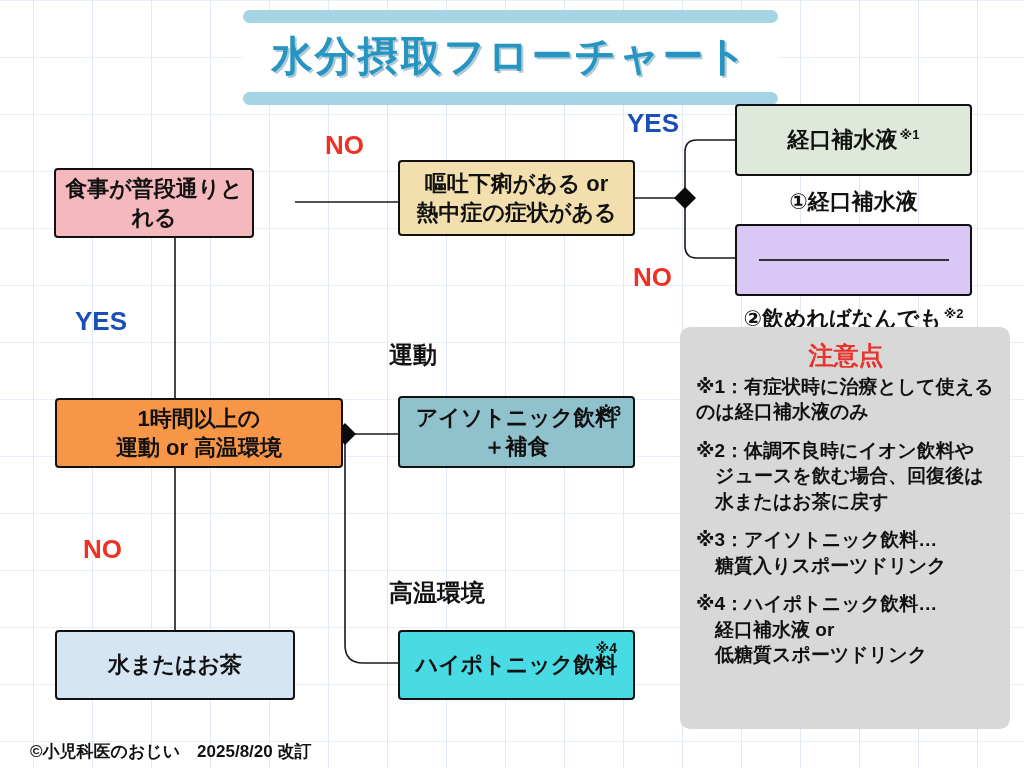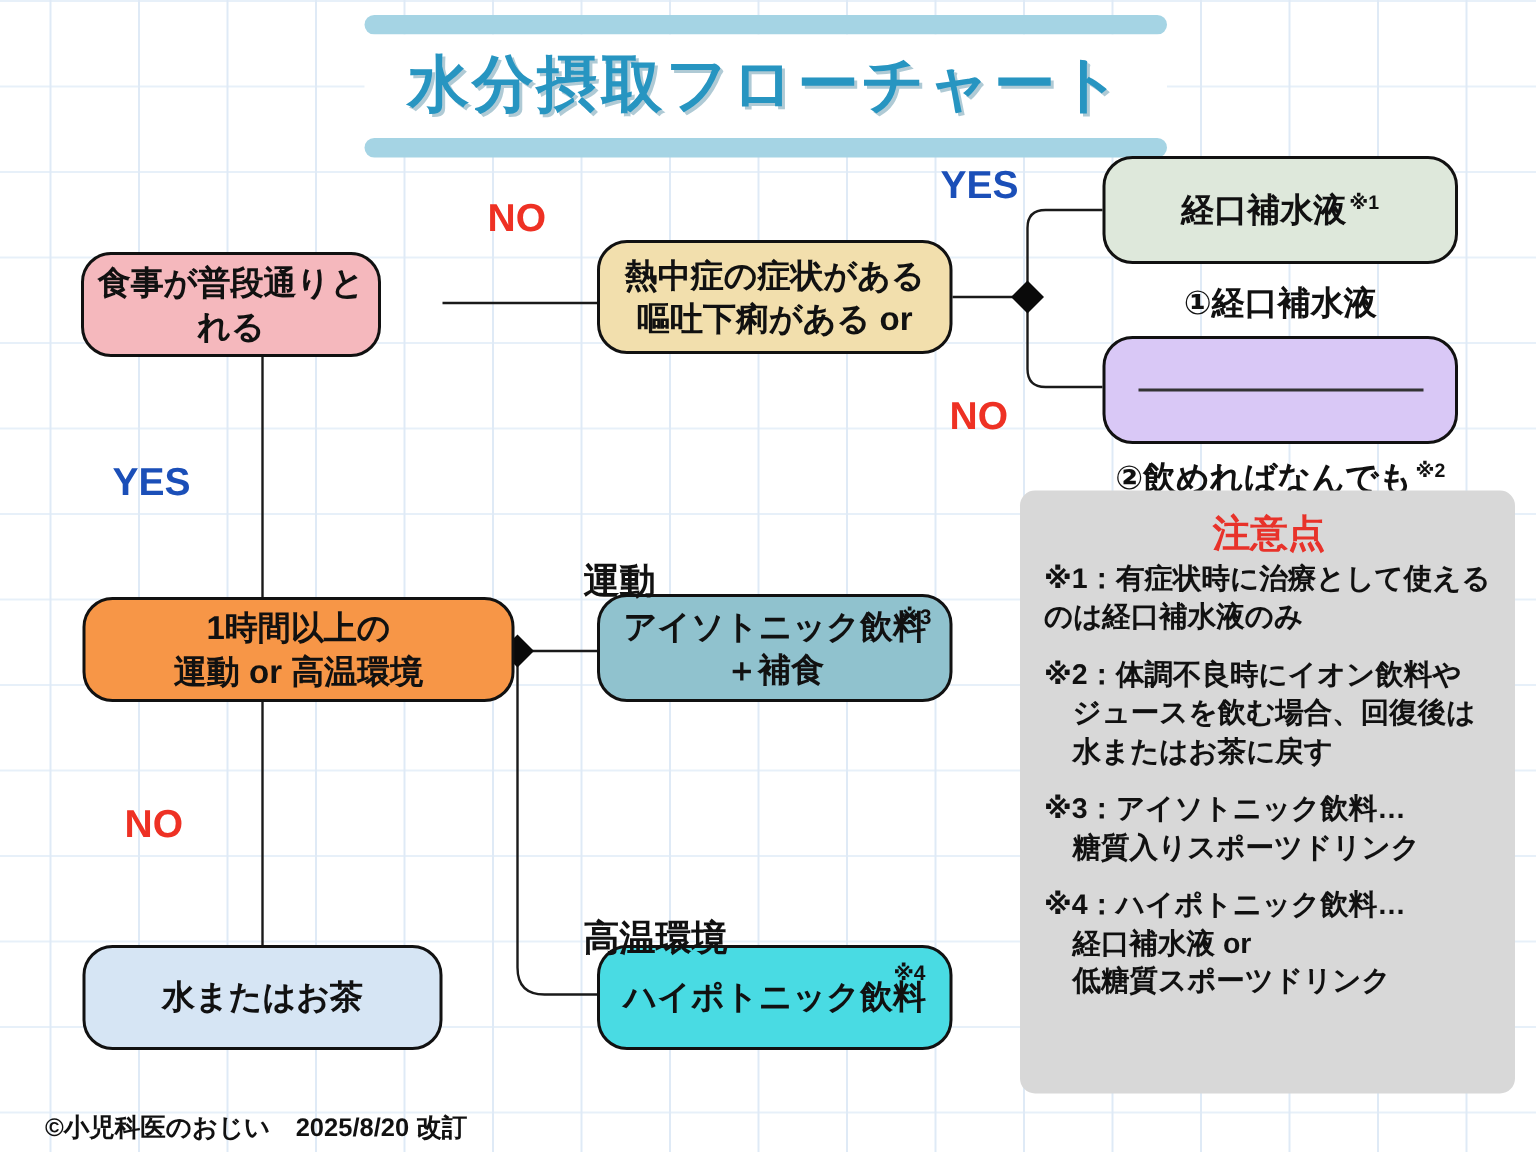--- a/index.html
+++ b/index.html
@@ -37,42 +37,42 @@
   svg.connectors {
     position: absolute; left: 0; top: 0; width: 1024px; height: 768px;
     pointer-events: none;
   }
   svg.connectors path { stroke: #1a1a1a; stroke-width: 1.6; fill: none; }
   svg.connectors polygon { fill: #0a0a0a; }
   
   .node {
     position: absolute;
     border: 2.5px solid #111;
-    border-radius: 20px;
+    border-radius: 4px;
     display: flex; flex-direction: column;
     align-items: center; justify-content: center;
     font-size: 22px; font-weight: bold; color: #111;
     line-height: 1.32; text-align: center;
   }
   .node .sup { font-size: 13px; vertical-align: super; margin-left: 2px; }
   .node .corner-sup { position: absolute; font-size: 14px; font-weight: bold; }
   .n-meal      { left: 54px;  top: 168px; width: 200px; height: 70px; background: #f5b8bd; }
   .n-symptoms  { left: 398px; top: 160px; width: 237px; height: 76px; background: #f2dfad; }
   .n-ors       { left: 735px; top: 104px; width: 237px; height: 72px; background: #dee8db; }
   .n-purple    { left: 735px; top: 224px; width: 237px; height: 72px; background: #d9c8f6; gap: 40px; }
   .n-exercise  { left: 55px;  top: 398px; width: 288px; height: 70px; background: #f79647; }
   .n-isotonic  { left: 398px; top: 396px; width: 237px; height: 72px; background: #90c2ce; }
   .n-water     { left: 55px;  top: 630px; width: 240px; height: 70px; background: #d6e5f4; text-align: right; }
   .n-hypotonic { left: 398px; top: 630px; width: 237px; height: 70px; background: #49dbe3; }
   .divider { width: 190px; height: 0; border-top: 2px solid #333; margin: 3px 0; }
   
   .lbl { position: absolute; font-weight: bold; font-size: 26px; }
   .lbl-no  { color: #ee3124; }
   .lbl-yes { color: #1b4fb8; }
-  .lbl-branch { position: absolute; font-weight: bold; font-size: 24px; color: #111; margin-top: 32px; }
+  .lbl-branch { position: absolute; font-weight: bold; font-size: 24px; color: #111; }
   .no-top    { left: 325px; top: 130px; }
   .yes-topr  { left: 627px; top: 108px; }
   .no-right  { left: 633px; top: 262px; }
   .yes-left  { left: 75px;  top: 306px; }
   .no-left   { left: 83px;  top: 534px; }
   .b-exercise{ left: 389px; top: 339px; }
   .b-heat    { left: 389px; top: 577px; text-align: center; }
   
   .notes {
     position: absolute; left: 680px; top: 327px; width: 330px; height: 402px;
@@ -117,22 +117,22 @@
     <path d="M175 468 V630"></path>
     <polygon points="685,187 696,198 685,209 674,198"></polygon>
     <polygon points="345,423 356,434 345,445 334,434"></polygon>
   </svg>
 
   <div class="node n-meal">
     <div>食事が普段通りとれる</div>
   </div>
 
   <div class="node n-symptoms">
+    <div>嘔吐下痢がある or</div>
     <div>熱中症の症状がある</div>
-    <div>嘔吐下痢がある or</div>
   </div>
 
   <div class="node n-ors">
     <div><span>経口補水液</span><span class="sup">※1</span></div>
   </div>
 
   <div class="node n-purple">
     <div>①経口補水液</div>
     <div class="divider"></div>
     <div><span>②飲めればなんでも</span><span class="sup">※2</span></div>

